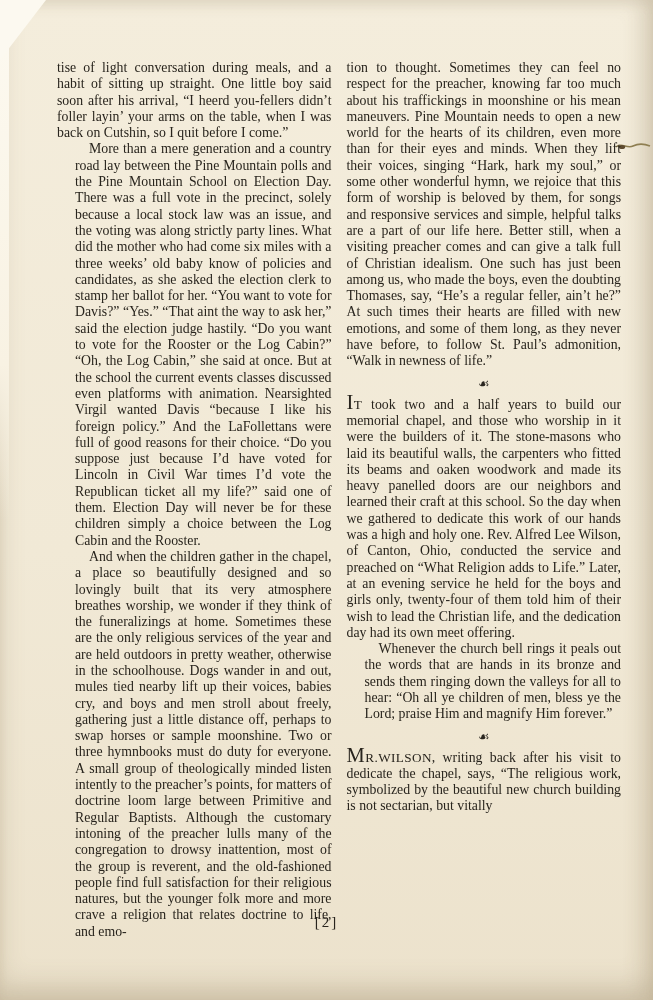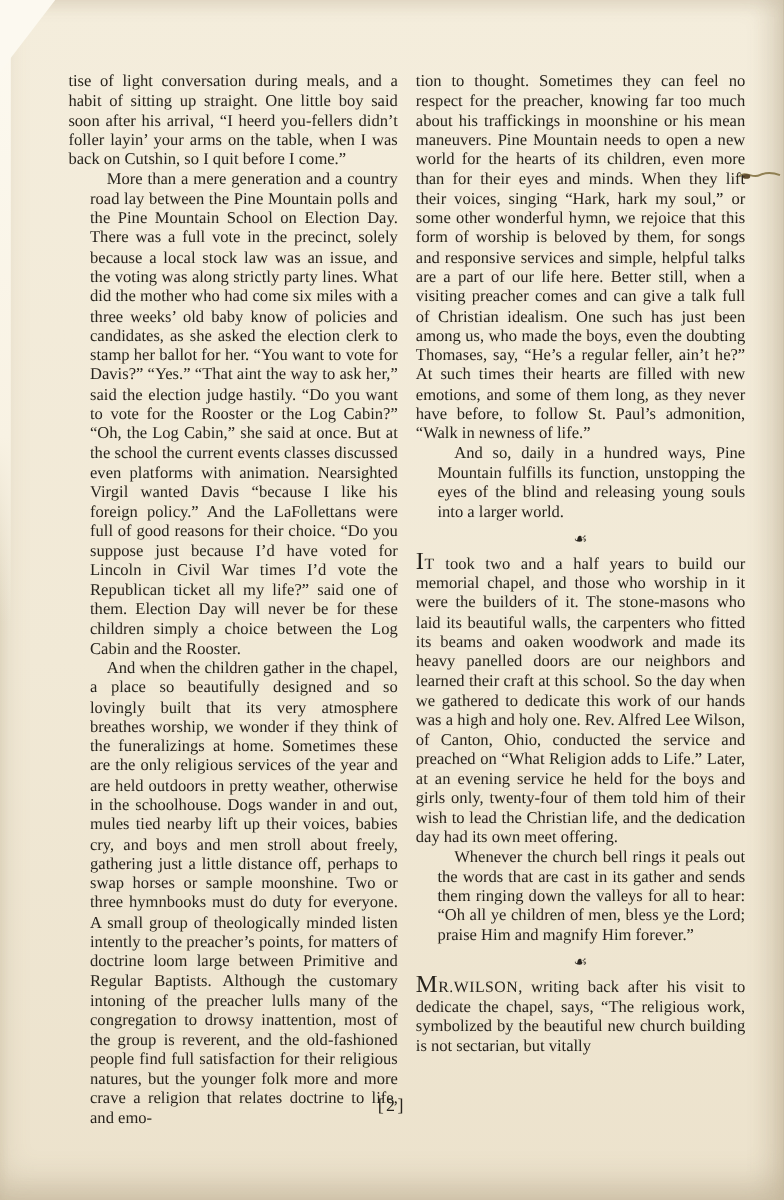--- a/index.html
+++ b/index.html
@@ -65,27 +65,26 @@
 
   <div class="text-area">
     <div class="col">
       <p>tise of light conversation during meals, and a habit of sitting up straight. One little boy said soon after his arrival, “I heerd you-fellers didn’t foller layin’ your arms on the table, when I was back on Cutshin, so I quit before I come.”</p>
       <p class="indent">More than a mere generation and a country road lay between the Pine Mountain polls and the Pine Mountain School on Election Day. There was a full vote in the precinct, solely because a local stock law was an issue, and the voting was along strictly party lines. What did the mother who had come six miles with a three weeks’ old baby know of policies and candidates, as she asked the election clerk to stamp her ballot for her. “You want to vote for Davis?” “Yes.” “That aint the way to ask her,” said the election judge hastily. “Do you want to vote for the Rooster or the Log Cabin?” “Oh, the Log Cabin,” she said at once. But at the school the current events classes discussed even platforms with animation. Nearsighted Virgil wanted Davis “because I like his foreign policy.” And the LaFollettans were full of good reasons for their choice. “Do you suppose just because I’d have voted for Lincoln in Civil War times I’d vote the Republican ticket all my life?” said one of them. Election Day will never be for these children simply a choice between the Log Cabin and the Rooster.</p>
       <p class="indent">And when the children gather in the chapel, a place so beautifully designed and so lovingly built that its very atmosphere breathes worship, we wonder if they think of the funeralizings at home. Sometimes these are the only religious services of the year and are held outdoors in pretty weather, otherwise in the schoolhouse. Dogs wander in and out, mules tied nearby lift up their voices, babies cry, and boys and men stroll about freely, gathering just a little distance off, perhaps to swap horses or sample moonshine. Two or three hymnbooks must do duty for everyone. A small group of theologically minded listen intently to the preacher’s points, for matters of doctrine loom large between Primitive and Regular Baptists. Although the customary intoning of the preacher lulls many of the congregation to drowsy inattention, most of the group is reverent, and the old-fashioned people find full satisfaction for their religious natures, but the younger folk more and more crave a religion that relates doctrine to life, and emo-</p>
     </div>
 
     <div class="col">
       <p>tion to thought. Sometimes they can feel no respect for the preacher, knowing far too much about his traffickings in moonshine or his mean maneuvers. Pine Mountain needs to open a new world for the hearts of its children, even more than for their eyes and minds. When they lift their voices, singing “Hark, hark my soul,” or some other wonderful hymn, we rejoice that this form of worship is beloved by them, for songs and responsive services and simple, helpful talks are a part of our life here. Better still, when a visiting preacher comes and can give a talk full of Christian idealism. One such has just been among us, who made the boys, even the doubting Thomases, say, “He’s a regular feller, ain’t he?” At such times their hearts are filled with new emotions, and some of them long, as they never have before, to follow St. Paul’s admonition, “Walk in newness of life.”</p>
-      <p class="indent">And so, daily in a hundred ways, Pine Mountain fulfills its function, unstopping the eyes of the blind and releasing young souls into a larger world.</p>
 
       <div class="ornament"><span>☙</span></div>
 
       <p><span class="cap">I</span><span class="sc">T</span><span> took two and a half years to build our memorial chapel, and those who worship in it were the builders of it. The stone-masons who laid its beautiful walls, the carpenters who fitted its beams and oaken woodwork and made its heavy panelled doors are our neighbors and learned their craft at this school. So the day when we gathered to dedicate this work of our hands was a high and holy one. Rev. Alfred Lee Wilson, of Canton, Ohio, conducted the service and preached on “What Religion adds to Life.” Later, at an evening service he held for the boys and girls only, twenty-four of them told him of their wish to lead the Christian life, and the dedication day had its own meet offering.</span></p>
 
-      <p class="indent">Whenever the church bell rings it peals out the words that are cast in its gather and sends them ringing down the valleys for all to hear: “Oh all ye children of men, bless ye the Lord; praise Him and magnify Him forever.”</p>
+      <p class="indent">Whenever the church bell rings it peals out the words that are hands in its bronze and sends them ringing down the valleys for all to hear: “Oh all ye children of men, bless ye the Lord; praise Him and magnify Him forever.”</p>
 
       <div class="ornament"><span>☙</span></div>
 
       <p><span class="cap">M</span><span class="sc">R.WILSON</span><span>, writing back after his visit to dedicate the chapel, says, “The religious work, symbolized by the beautiful new church building is not sectarian, but vitally</span></p>
     </div>
   </div>
 
   <div class="page-number">[2]</div>
 </div>
 

